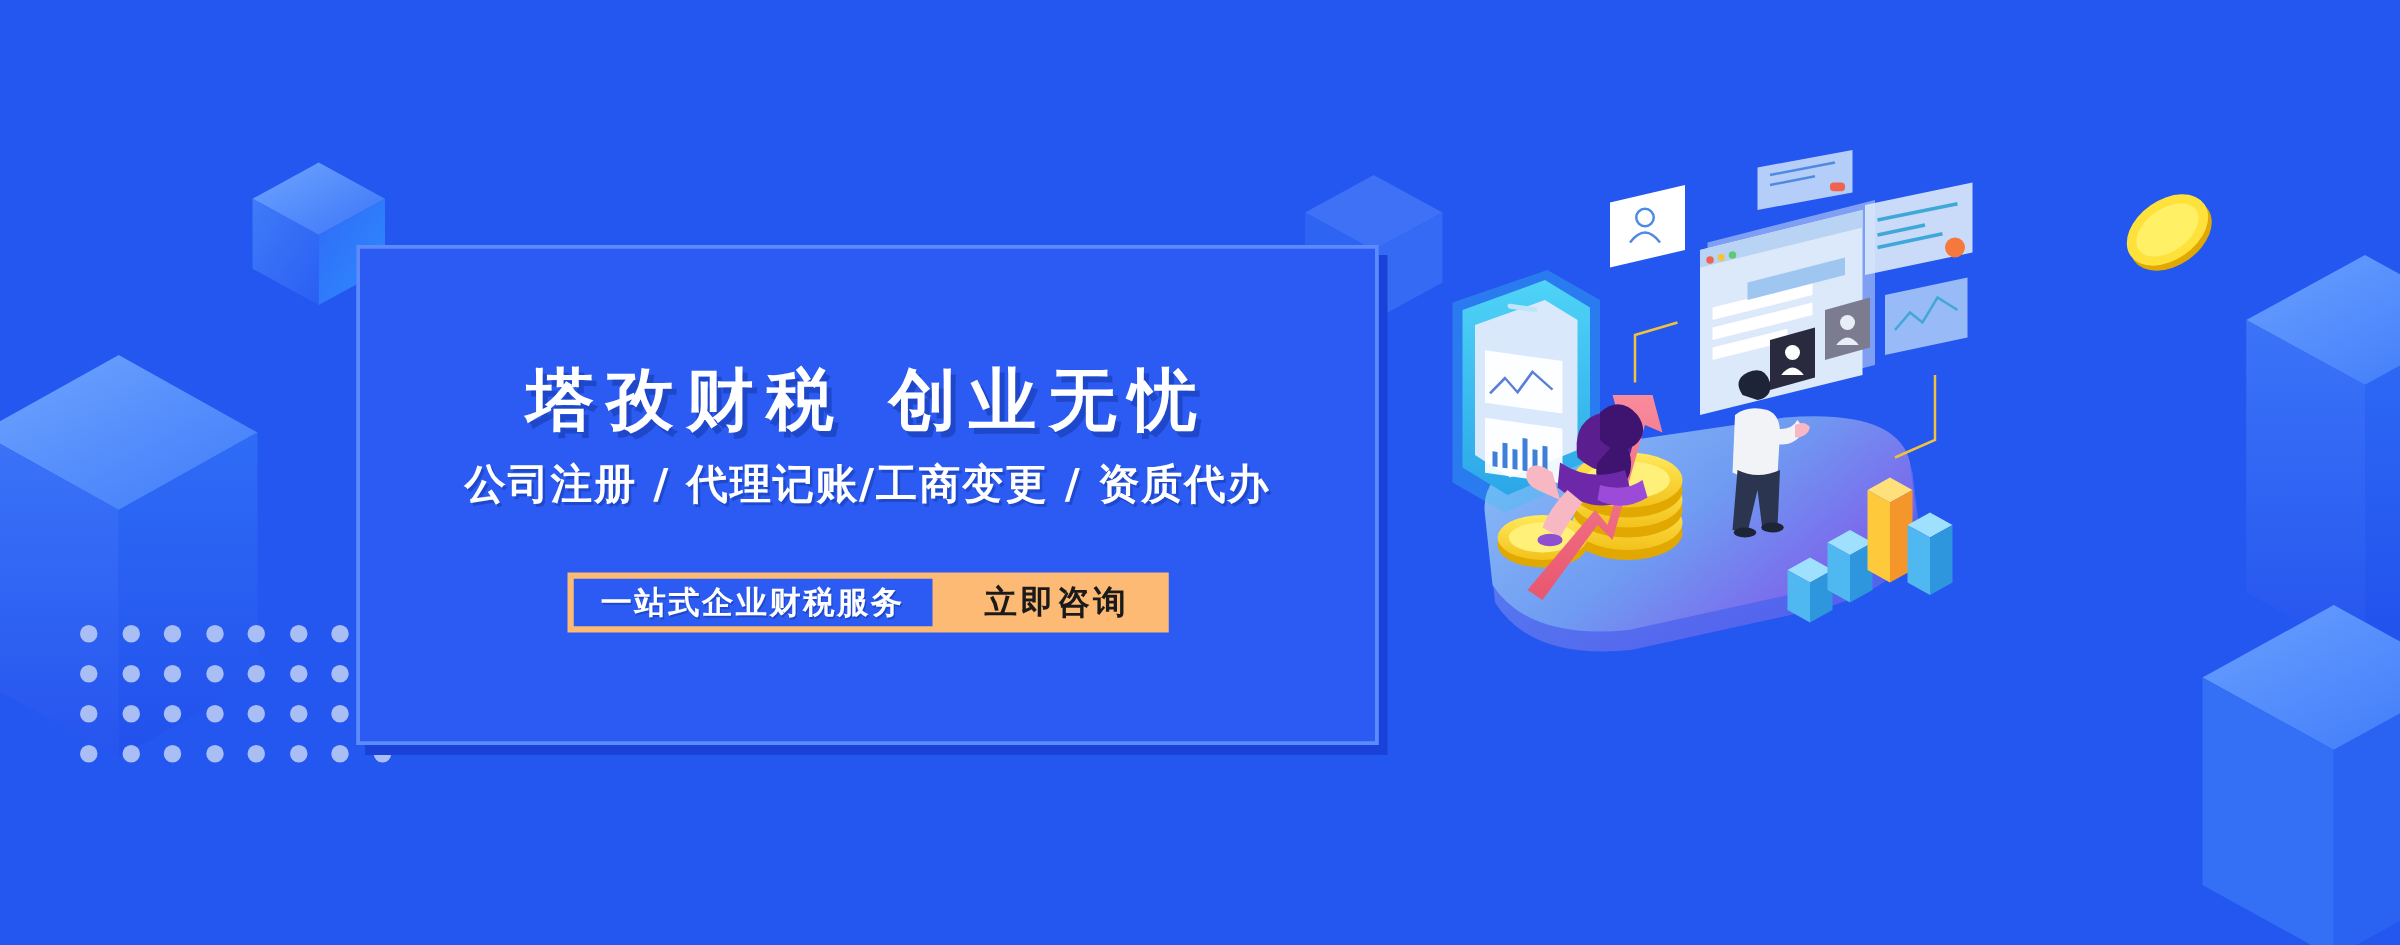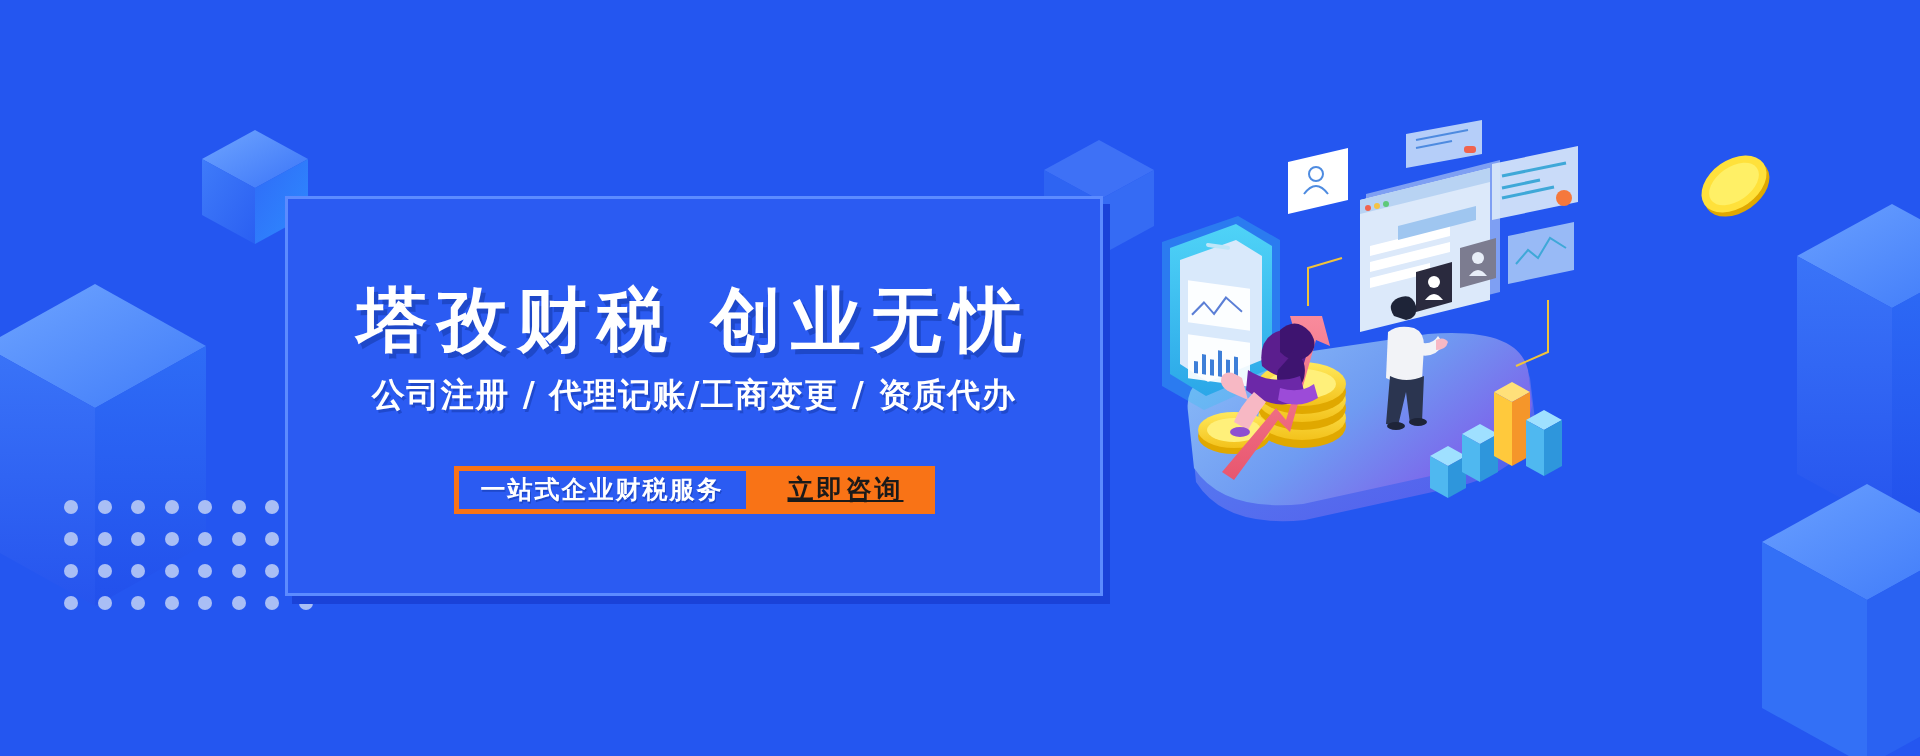--- a/index.html
+++ b/index.html
@@ -48,21 +48,21 @@
 
   .frame-inner {
     position:absolute;
     left:0; top:0; right:0; bottom:0;
     display:flex; flex-direction:column;
     align-items:center; justify-content:center;
     padding-top:6px;
   }
 
   .headline {
-    font-size:70px;
+    font-size:54px;
     font-weight:700;
     color:#FFFFFF;
     letter-spacing:10px;
     line-height:1;
     white-space:nowrap;
     text-shadow:4px 5px 0 rgba(16,48,150,.45);
     margin-bottom:18px;
   }
   .headline .gap { display:inline-block; width:34px; }
 
@@ -72,21 +72,21 @@
     color:#FFFFFF;
     letter-spacing:1.5px;
     white-space:nowrap;
     text-shadow:2px 3px 0 rgba(16,48,150,.40);
     margin-bottom:48px;
   }
 
   .cta-bar {
     display:flex;
     align-items:center;
-    background:#f97316;
+    background:#fdba74;
     height:48px;
     padding:5px;
     gap:16px;
   }
   .cta-pill {
     background:#2B5BF2;
     color:#FFFFFF;
     font-size:25px;
     font-weight:700;
     letter-spacing:2px;
@@ -96,21 +96,20 @@
     white-space:nowrap;
     text-shadow:1px 2px 0 rgba(16,48,150,.45);
   }
   .cta-action {
     color:#1A1A1A;
     font-size:26px;
     font-weight:700;
     letter-spacing:3px;
     padding:0 26px;
     white-space:nowrap;
-    text-decoration:underline;
   }
 
   
   .illus { position:absolute; left:1130px; top:120px; width:460px; height:460px; }
 </style>
 </head>
 <body>
 
 <div class="banner">
 

